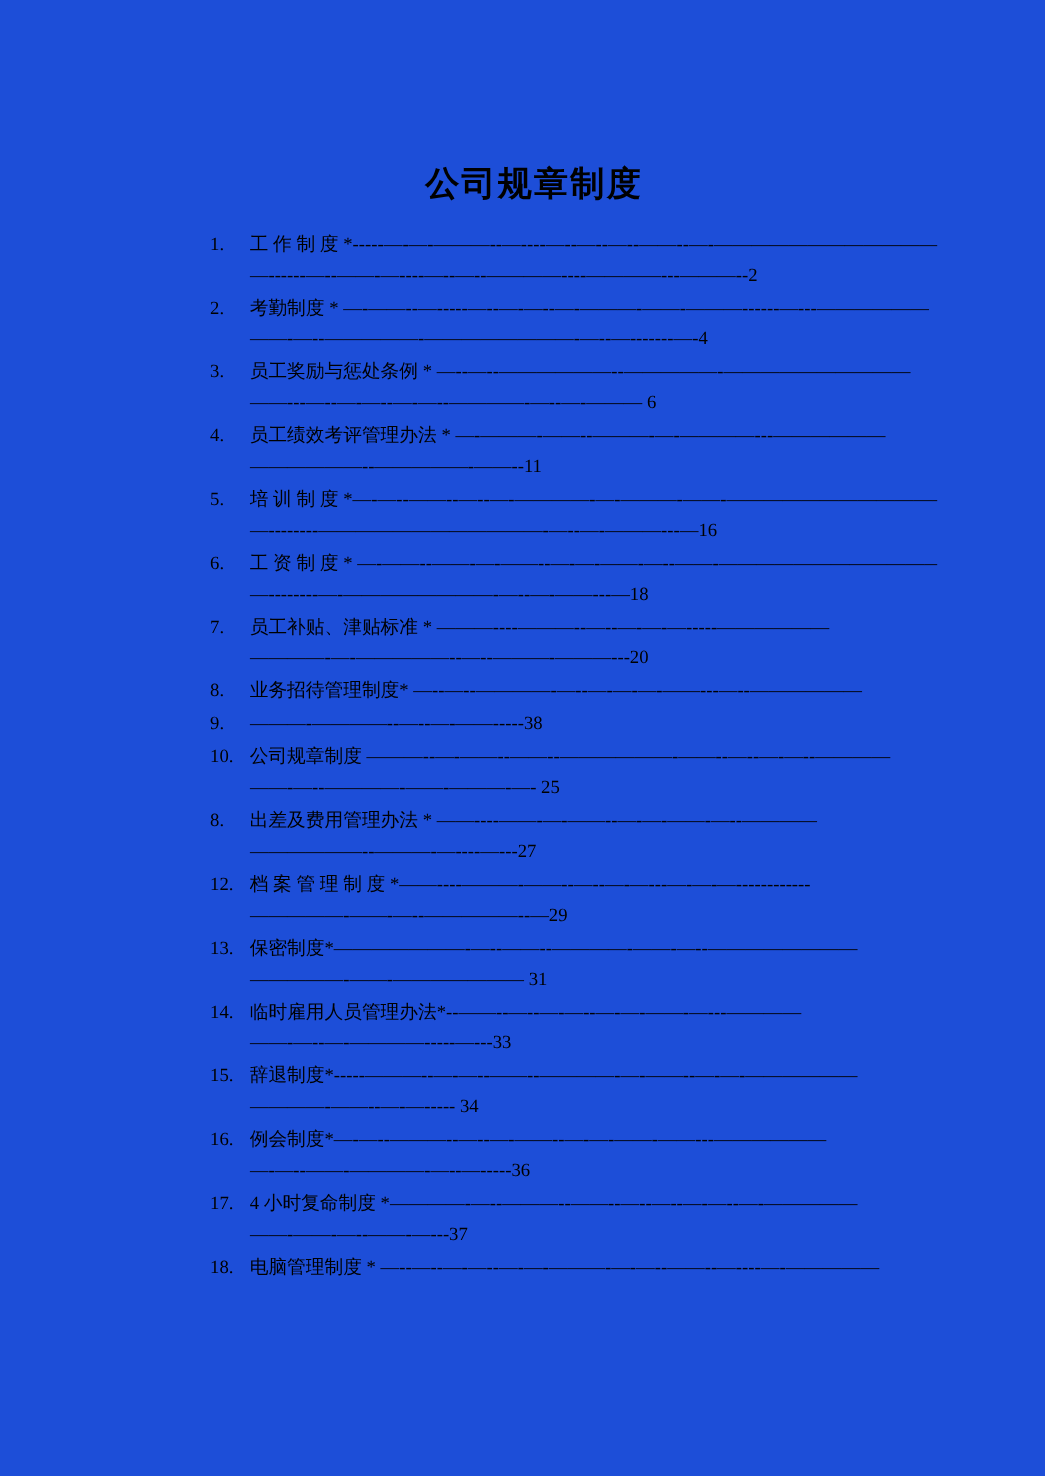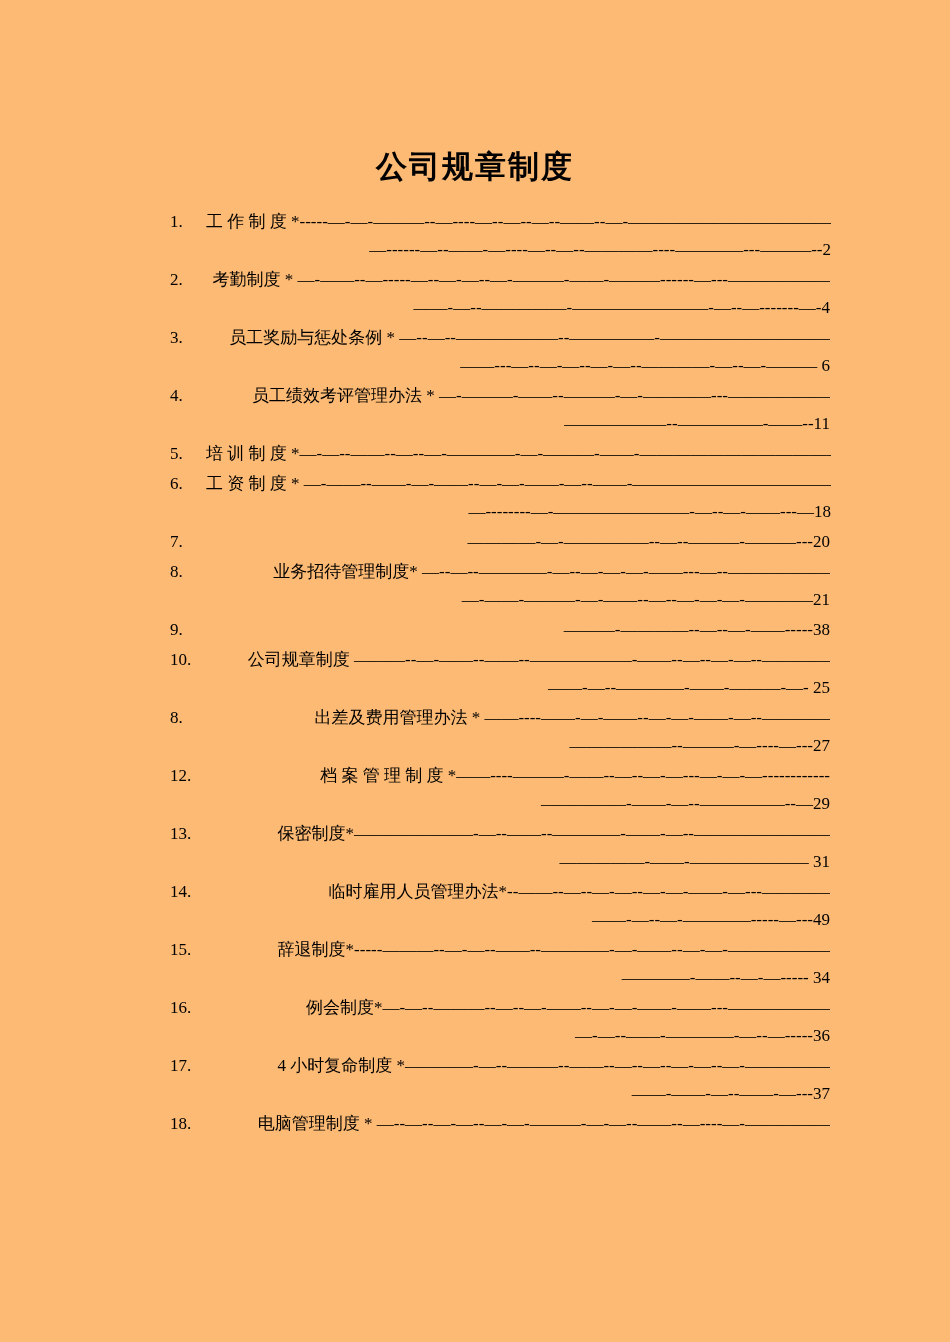--- a/index.html
+++ b/index.html
@@ -1,24 +1,25 @@
 <!DOCTYPE html>
 <html><head>
 <meta charset="utf-8">
 <style>
   html, body { margin: 0; padding: 0; background: #ffffff; }
   .page {
     width: 950px;
     height: 1342px;
     margin: 0 auto;
-    background: #fdba74;
+    background: #1d4ed8;
     color: #000000;
     font-family: "Liberation Serif", "DejaVu Serif", serif;
     overflow: hidden;
     box-sizing: border-box;
+    padding-left: 21px;
   }
   .doc-title {
     margin: 0;
     padding-top: 146px;
     text-align: center;
     font-size: 31px;
     font-weight: bold;
     letter-spacing: 2px;
     font-family: "Liberation Sans", "DejaVu Sans", sans-serif;
     line-height: 42px;
@@ -40,21 +41,20 @@
   }
   .toc-content {
     width: 625px;
     max-width: 625px;
   }
   .toc-line1, .toc-line2 {
     display: block;
     white-space: nowrap;
     overflow: hidden;
     max-width: 625px;
-    text-align: right;
   }
 </style>
 </head>
 <body>
 
 <div class="page">
   <h1 class="doc-title">公司规章制度</h1>
 
   <div class="toc">
 
@@ -87,43 +87,44 @@
       <span class="toc-content">
         <span class="toc-line1">员工绩效考评管理办法 * —-———-——--———-—-————---——————</span>
         <span class="toc-line2">——————--—————-——--11</span>
       </span>
     </div>
 
     <div class="toc-item">
       <span class="toc-num">5.</span>
       <span class="toc-content">
         <span class="toc-line1">培 训 制 度 *—-—--——--—--—-————-—-———-——-————————————</span>
+        <span class="toc-line2">—--------————————————-—--—-———---—16</span>
       </span>
     </div>
 
     <div class="toc-item">
       <span class="toc-num">6.</span>
       <span class="toc-content">
         <span class="toc-line1">工 资 制 度 * —-——--——-—-——--—-—-——-—--——-————————————</span>
         <span class="toc-line2">—--------—-————————-—--—-——---—18</span>
       </span>
     </div>
 
     <div class="toc-item">
       <span class="toc-num">7.</span>
       <span class="toc-content">
+        <span class="toc-line1">员工补贴、津贴标准 * ———----———--—--—-—-—-----——————</span>
         <span class="toc-line2">————-—-—————--—--———-———---20</span>
       </span>
     </div>
 
     <div class="toc-item">
       <span class="toc-num">8.</span>
       <span class="toc-content">
         <span class="toc-line1">业务招待管理制度* —--—--————-—--—-—-—-——---—--——————</span>
-        <span class="toc-line2">—-——-———-—-——--—--—-—-—-————21</span>
       </span>
     </div>
 
     <div class="toc-item">
       <span class="toc-num">9.</span>
       <span class="toc-content">
         <span class="toc-line2">———-————--—--—-——-----38</span>
       </span>
     </div>
 
@@ -156,21 +157,21 @@
       <span class="toc-content">
         <span class="toc-line1">保密制度*———————-—--——--————-——-—--————————</span>
         <span class="toc-line2">—————-——-——————— 31</span>
       </span>
     </div>
 
     <div class="toc-item">
       <span class="toc-num">14.</span>
       <span class="toc-content">
         <span class="toc-line1">临时雇用人员管理办法*--——--—--—-—--—-—-——-—---————</span>
-        <span class="toc-line2">——-—--—-————-----—---49</span>
+        <span class="toc-line2">——-—--—-————-----—---33</span>
       </span>
     </div>
 
     <div class="toc-item">
       <span class="toc-num">15.</span>
       <span class="toc-content">
         <span class="toc-line1">辞退制度*-----———--—-—--——--————-—-——--—-—-——————</span>
         <span class="toc-line2">————-——--—-—----- 34</span>
       </span>
     </div>

